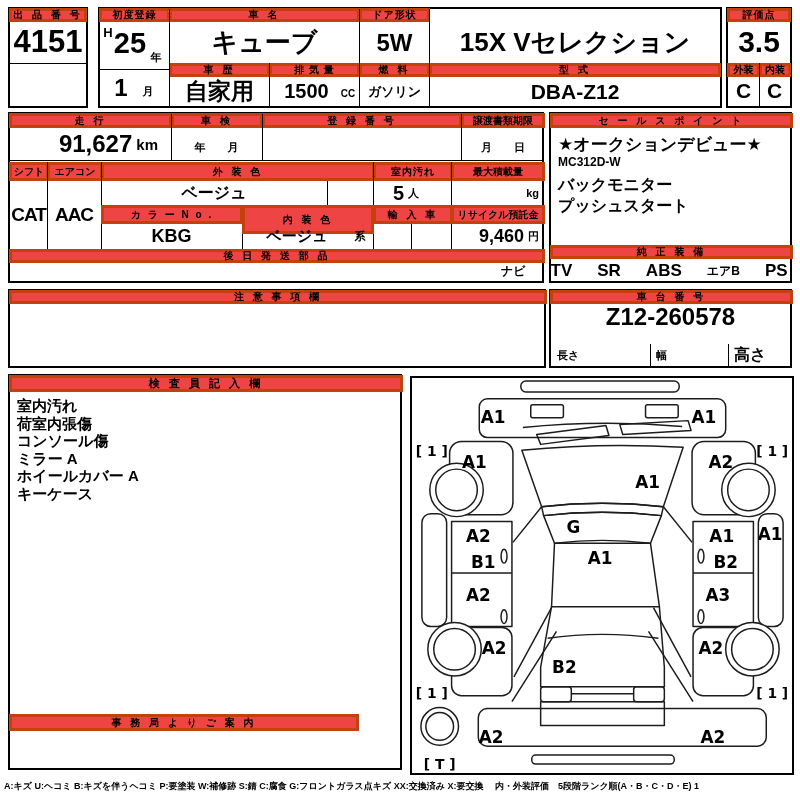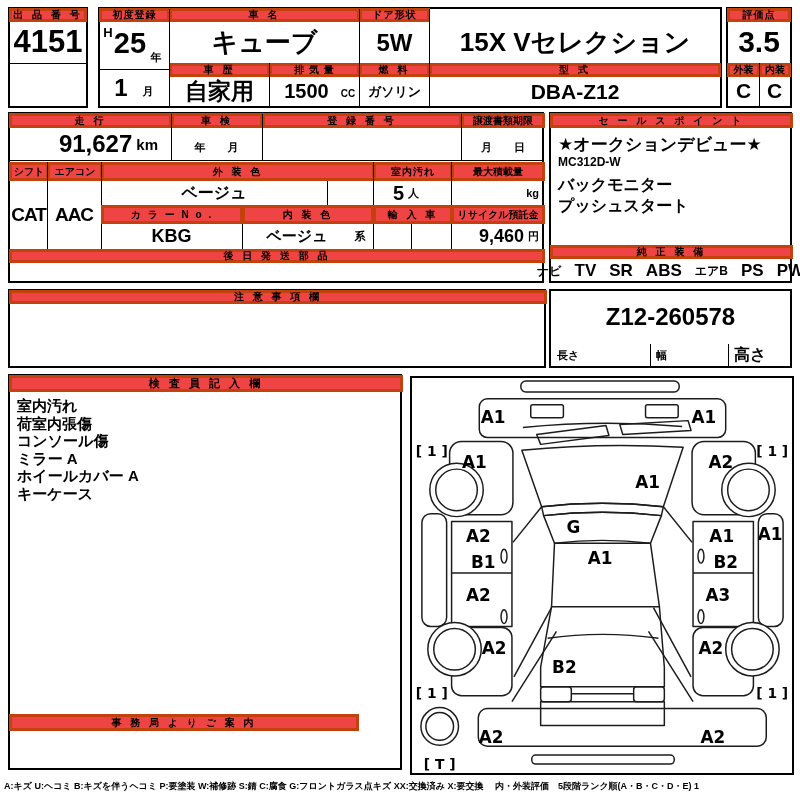--- a/index.html
+++ b/index.html
@@ -112,21 +112,21 @@
     <div class="v" style="left:37px;top:67px;width:54px;height:68px;font-size:19px;letter-spacing:-1px">AAC</div>
 
     <div class="v" style="left:91px;top:67px;width:226px;height:24px;font-size:16px">ベージュ</div>
     <div class="v" style="left:363px;top:67px;width:66px;height:24px;font-size:20px">
       <span>5</span>
         <span class="unit">人</span>
     </div>
     <div class="v vr" style="left:441px;top:67px;width:88px;height:24px;font-size:11px">kg</div>
 
     <div class="bar tight" style="left:91px;top:91px;width:142px;height:19px;letter-spacing:2px">カ ラ ー N o .</div>
-    <div class="bar" style="left:232px;top:91px;width:132px;height:19px">内 装 色</div>
+    <div class="bar" style="left:232px;top:91px;width:132px;height:29px">内 装 色</div>
     <div class="bar" style="left:363px;top:91px;width:80px;height:19px">輸 入 車</div>
     <div class="bar tight" style="left:441px;top:91px;width:94px;height:19px">リサイクル預託金</div>
 
     <div class="v" style="left:91px;top:109px;width:141px;height:26px;font-size:18px">KBG</div>
     <div class="v" style="left:232px;top:109px;width:110px;height:26px;font-size:15px">
       <span>ベージュ</span>
     </div>
     <div class="v" style="left:340px;top:114px;width:20px;height:16px;font-size:11px">系</div>
     <div class="v vr" style="left:441px;top:109px;width:88px;height:26px;font-size:18px">
       <span>9,460</span>
@@ -142,32 +142,33 @@
     <div></div>
   </div>
 
   <div class="box" style="left:549px;top:112px;width:243px;height:171px">
     <div class="bar" style="left:-1px;top:-1px;width:243px;height:15px">セ ー ル ス ポ イ ン ト</div>
     <div class="sales-line" style="top:19px;font-size:17px">★オークションデビュー★</div>
     <div class="sales-line" style="top:41px;font-size:12px">MC312D-W</div>
     <div class="sales-line" style="top:61px;font-size:16px">バックモニター</div>
     <div class="sales-line" style="top:82px;font-size:16px">プッシュスタート</div>
     <div class="bar" style="left:-1px;top:131px;width:243px;height:14px">純 正 装 備</div>
-    <div class="v" style="left:0;top:145px;width:239px;height:24px;font-size:17px;gap:13px">
+    <div class="v" style="left:0;top:145px;width:239px;height:24px;font-size:17px;gap:25px">
       <span style="font-size:12px">ナビ</span>
       <span>TV</span>
       <span>SR</span>
       <span>ABS</span>
       <span style="font-size:12px">エアB</span>
       <span>PS</span>
       <span>PW</span>
     </div>
   </div>
 
   <div class="box" style="left:549px;top:289px;width:243px;height:79px">
+    <div class="bar" style="left:-1px;top:-1px;width:243px;height:14px">車 台 番 号</div>
     <div class="v" style="left:0;top:13px;width:239px;height:26px;font-size:24px">Z12-260578</div>
     <div class="vl" style="left:99px;top:53px;height:24px"></div>
     <div class="vl" style="left:177px;top:53px;height:24px"></div>
     <div class="v vlft" style="left:6px;top:53px;width:90px;height:22px;font-size:11px;font-weight:bold">長さ</div>
     <div class="v vlft" style="left:105px;top:53px;width:68px;height:22px;font-size:11px">幅</div>
     <div class="v vlft" style="left:183px;top:53px;width:54px;height:22px;font-size:16px">高さ</div>
   </div>
 
   <div class="box" style="left:8px;top:374px;width:394px;height:396px">
     <div class="bar" style="left:-1px;top:-1px;width:394px;height:17px;font-size:11px">検 査 員 記 入 欄</div>

